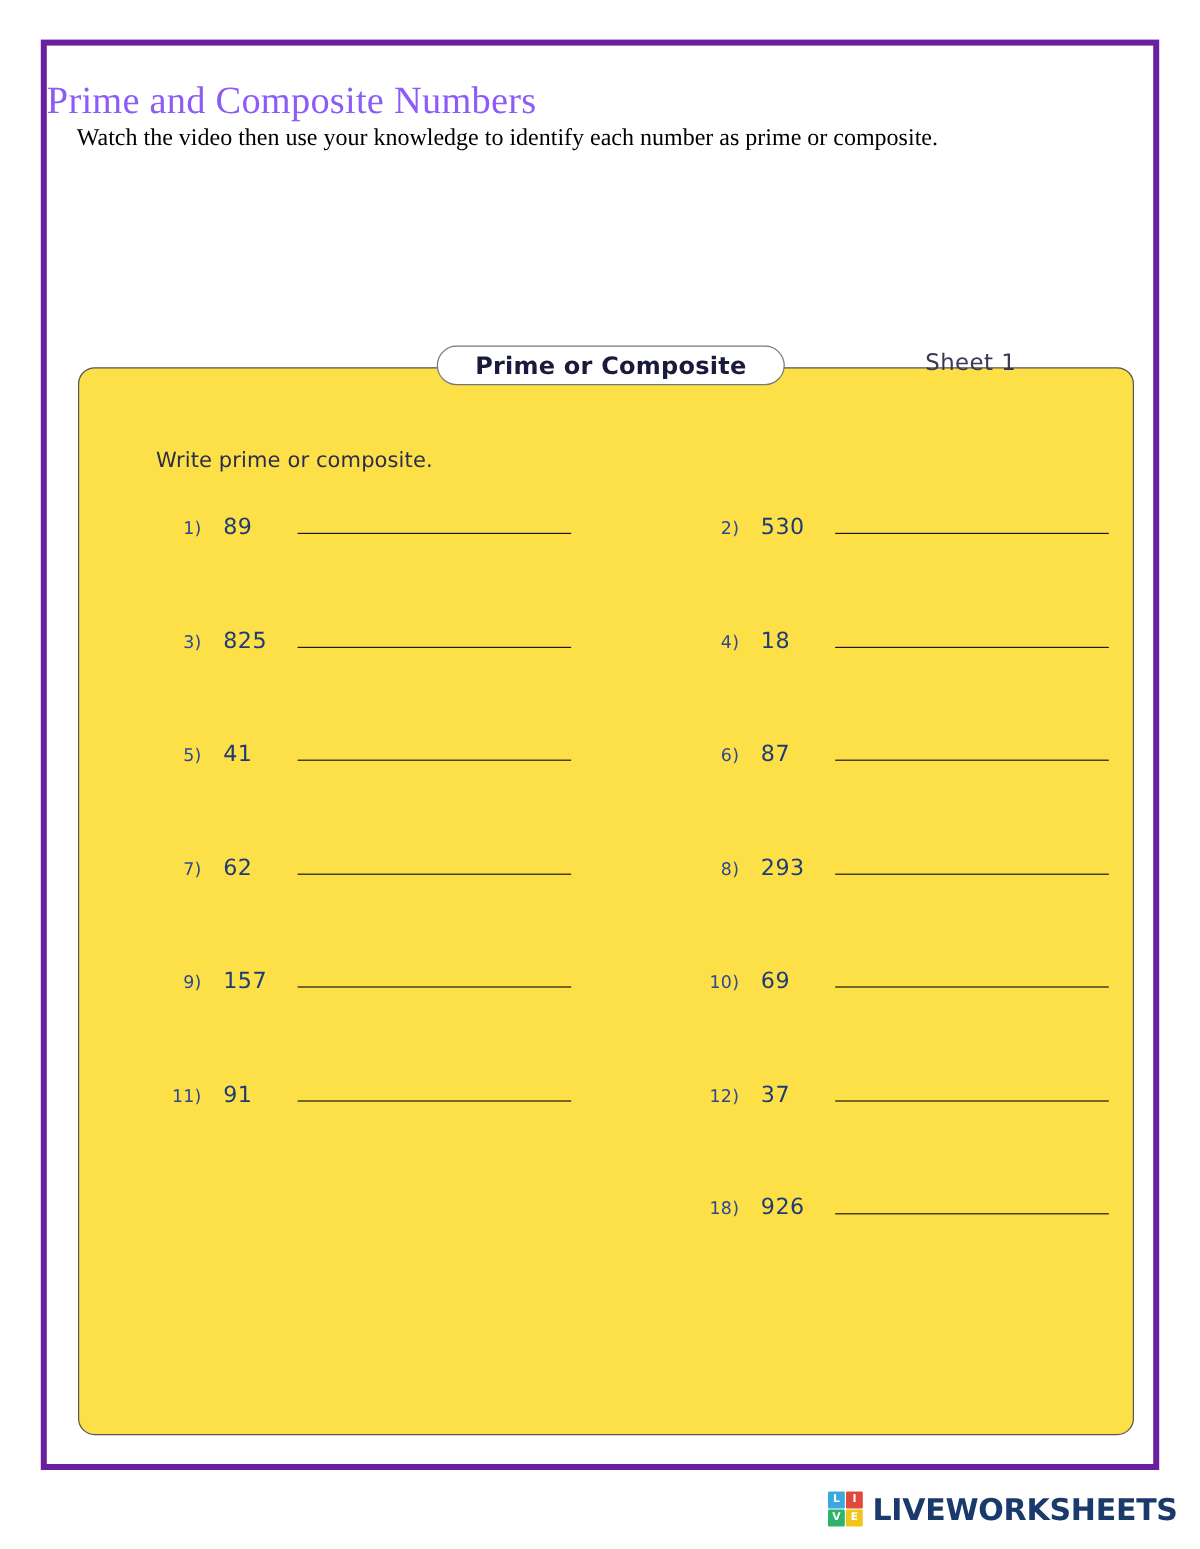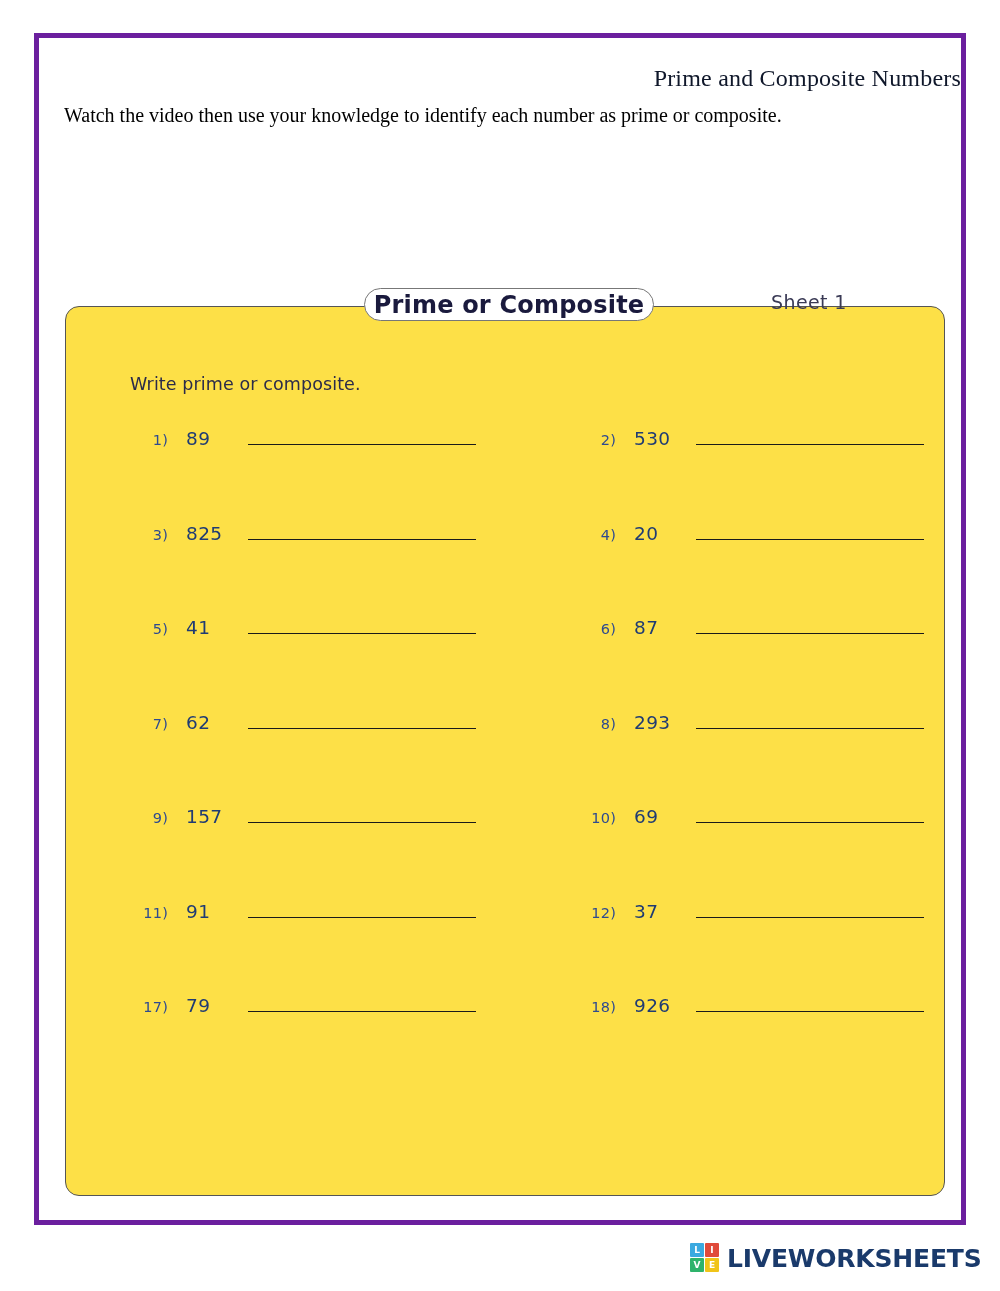--- a/index.html
+++ b/index.html
@@ -25,24 +25,24 @@
     border: 5px solid #6b1f9e;
     background: #ffffff;
     box-sizing: border-box;
   }
 
   .ws-title {
     position: absolute;
     left: 0;
     top: 27px;
     width: 100%;
-    text-align: right;
+    text-align: left;
     font-family: "Liberation Serif", serif;
-    font-size: 24px;
-    color: #0f172a;
+    font-size: 32px;
+    color: #8b5cf6;
     letter-spacing: 0.2px;
   }
 
   .ws-instructions {
     position: absolute;
     left: 25px;
     top: 63px;
     width: 840px;
     font-family: "Liberation Serif", serif;
     font-size: 20px;
@@ -73,21 +73,21 @@
     height: 33px;
     border: 1.5px solid #777777;
     border-radius: 17px;
     background: #ffffff;
     box-sizing: border-box;
     display: flex;
     align-items: center;
     justify-content: center;
     font-family: "DejaVu Sans", sans-serif;
     font-weight: bold;
-    font-size: 24px;
+    font-size: 20px;
     color: #1a1a3d;
     letter-spacing: 0.2px;
     z-index: 3;
   }
 
   .sheet-number {
     position: absolute;
     left: 732px;
     top: 253px;
     font-family: "DejaVu Sans", sans-serif;
@@ -237,21 +237,21 @@
       </div>
 
       <div class="prob-row">
         <div class="prob col-left">
           <span class="prob-idx">3)</span>
           <span class="prob-num">825</span>
           <span class="answer-line"></span>
         </div>
         <div class="prob col-right">
           <span class="prob-idx">4)</span>
-          <span class="prob-num">20</span>
+          <span class="prob-num">18</span>
           <span class="answer-line"></span>
         </div>
       </div>
 
       <div class="prob-row">
         <div class="prob col-left">
           <span class="prob-idx">5)</span>
           <span class="prob-num">41</span>
           <span class="answer-line"></span>
         </div>
@@ -297,25 +297,20 @@
         <div class="prob col-right">
           <span class="prob-idx">12)</span>
           <span class="prob-num">37</span>
           <span class="answer-line"></span>
         </div>
       </div>
 
 
 
       <div class="prob-row">
-        <div class="prob col-left">
-          <span class="prob-idx">17)</span>
-          <span class="prob-num">79</span>
-          <span class="answer-line"></span>
-        </div>
         <div class="prob col-right">
           <span class="prob-idx">18)</span>
           <span class="prob-num">926</span>
           <span class="answer-line"></span>
         </div>
       </div>
 
     </div>
   </div>
 </div>

